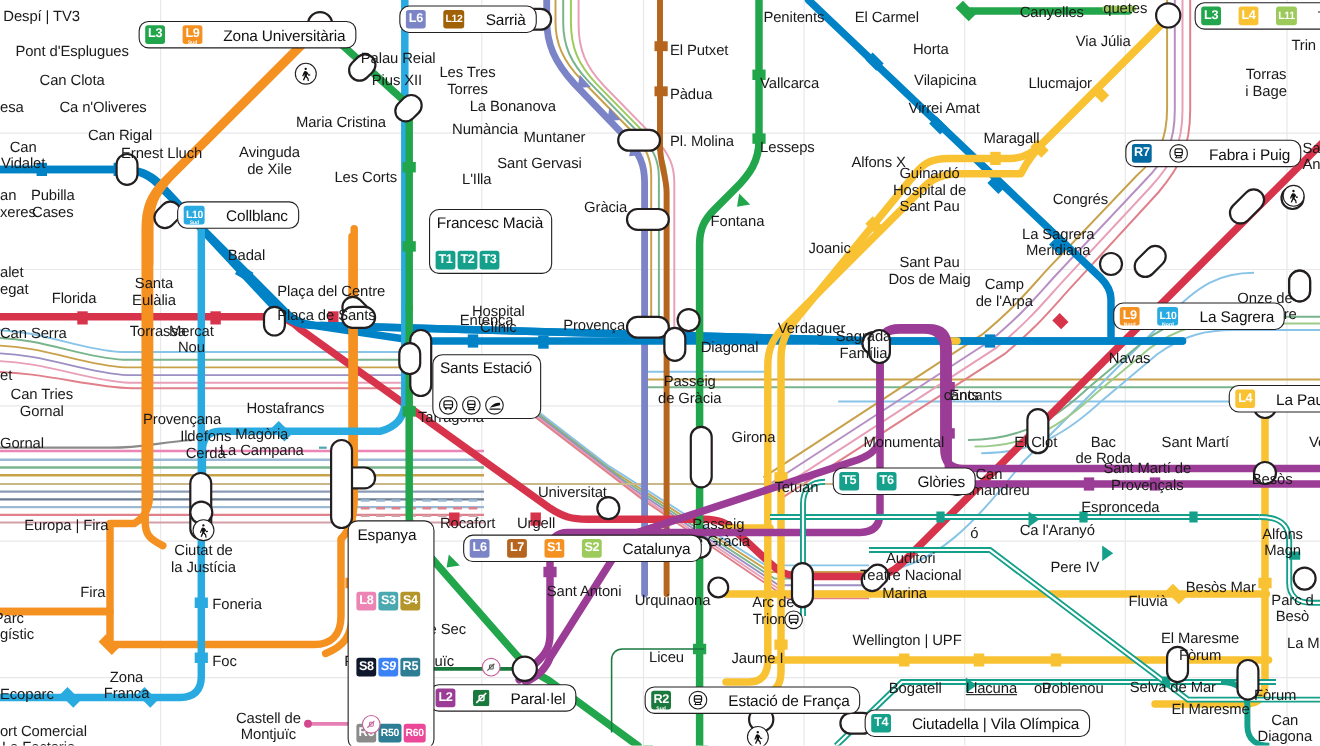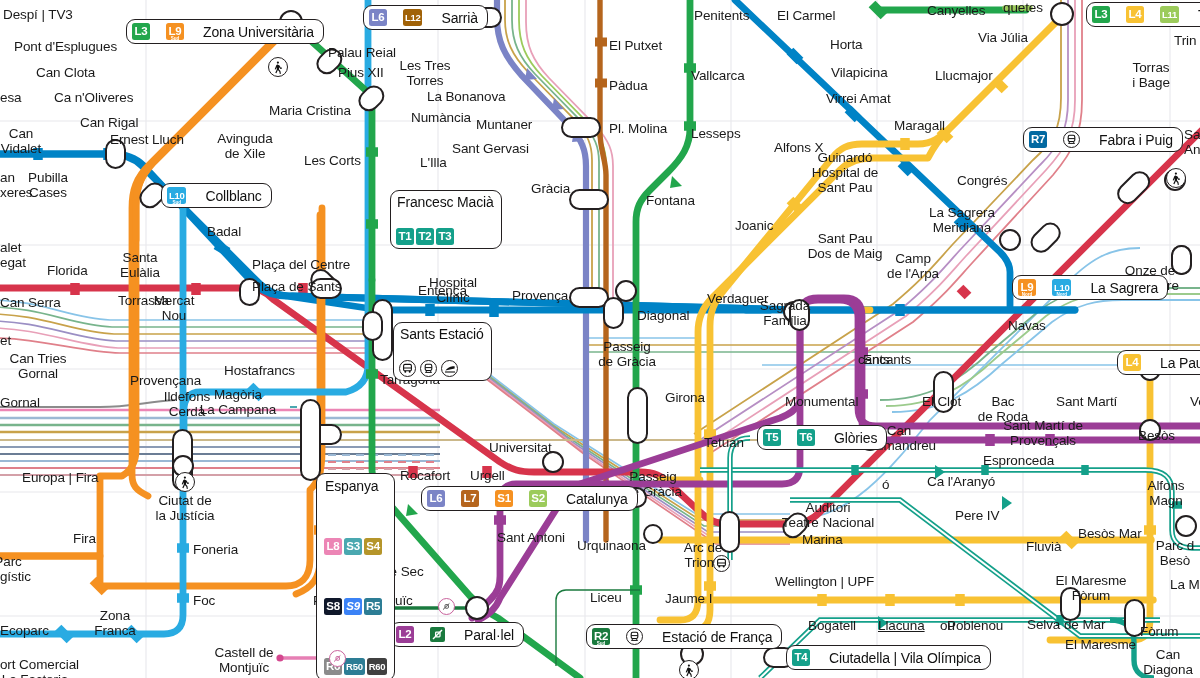--- a/index.html
+++ b/index.html
@@ -809,21 +809,21 @@
           <span class="bul" style="background: rgb(181, 149, 42);">S4</span>
         </div>
         <div class="bulrow">
           <span class="bul" style="background: #0f172a;">S8</span>
           <span class="bul" style="background: #3b82f6; font-style: italic;">S9</span>
           <span class="bul" style="background: rgb(45, 125, 149);">R5</span>
         </div>
         <div class="bulrow">
           <span class="bul" style="background: rgb(139, 139, 139);">R6</span>
           <span class="bul sm" style="background: rgb(45, 125, 149);">R50</span>
-          <span class="bul sm" style="background: #404040;">R60</span>
+          <span class="bul sm" style="background: #ec4899;">R60</span>
         </div>
       </div>
       <div class="ixbox" style="left: 393px; top: 322px; flex-direction: column; align-items: flex-start;">
         <span class="ixname" style="padding: 0px 0px 2px 1px;">Sants Estació</span>
         <div class="bulrow" style="gap: 4px;">
           <span class="pic">
             <svg width="11" height="11" viewBox="0 0 11 11">
               <rect x="1.6" y="1.4" width="7.8" height="6.4" rx="1.4" fill="none" stroke="#111" stroke-width="1.1"></rect>
               <line x1="1.6" y1="5" x2="9.4" y2="5" stroke="#111" stroke-width="1"></line>
               <circle cx="3.3" cy="8.7" r="1" fill="#111"></circle>

